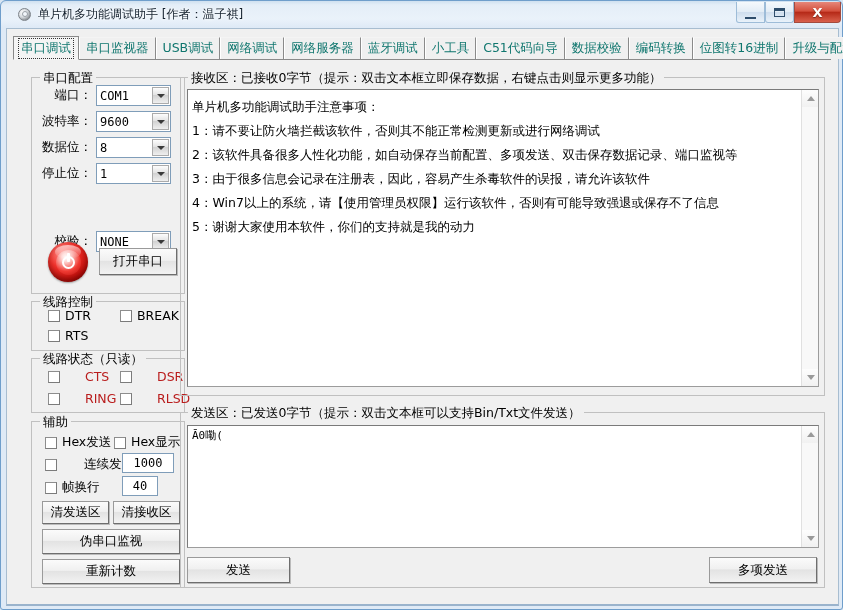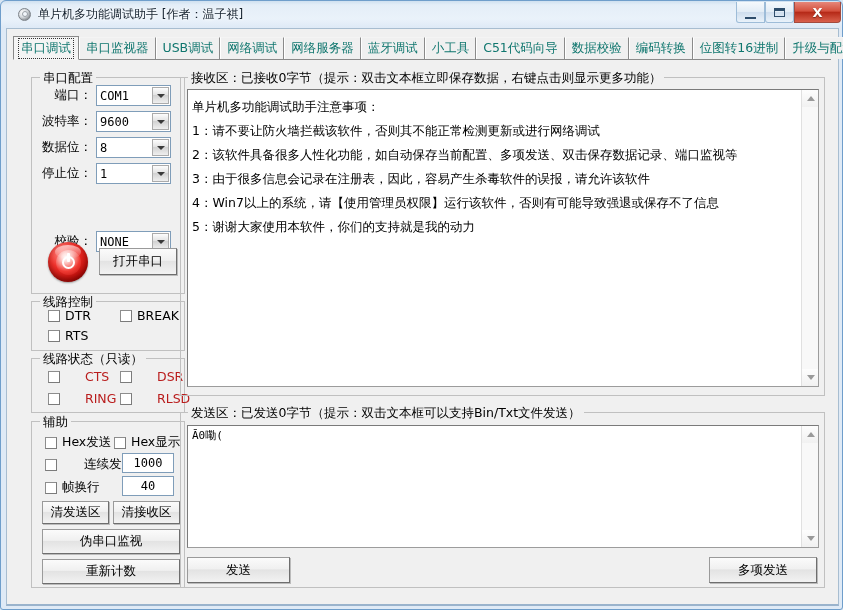--- a/index.html
+++ b/index.html
@@ -562,21 +562,21 @@
       <span class="box"></span>
       <span class="lbl">连续发送</span>
     </div>
     <div class="numfield" style="left:115px; top:424px; width:52px; height:20px;">
       <span>1000</span>
     </div>
     <div class="cb" style="left:38px; top:450px;">
       <span class="box"></span>
       <span class="lbl">帧换行</span>
     </div>
-    <div class="numfield" style="left:115px; top:447px; width:52px; height:20px;">
+    <div class="numfield" style="left:115px; top:447px; width:36px; height:20px;">
       <span>40</span>
     </div>
 
     <div class="btn" style="left:35px; top:472px; width:67px; height:23px;">
       <span>清发送区</span>
     </div>
     <div class="btn" style="left:106px; top:472px; width:67px; height:23px;">
       <span>清接收区</span>
     </div>
     <div class="btn" style="left:35px; top:500px; width:138px; height:25px;">

